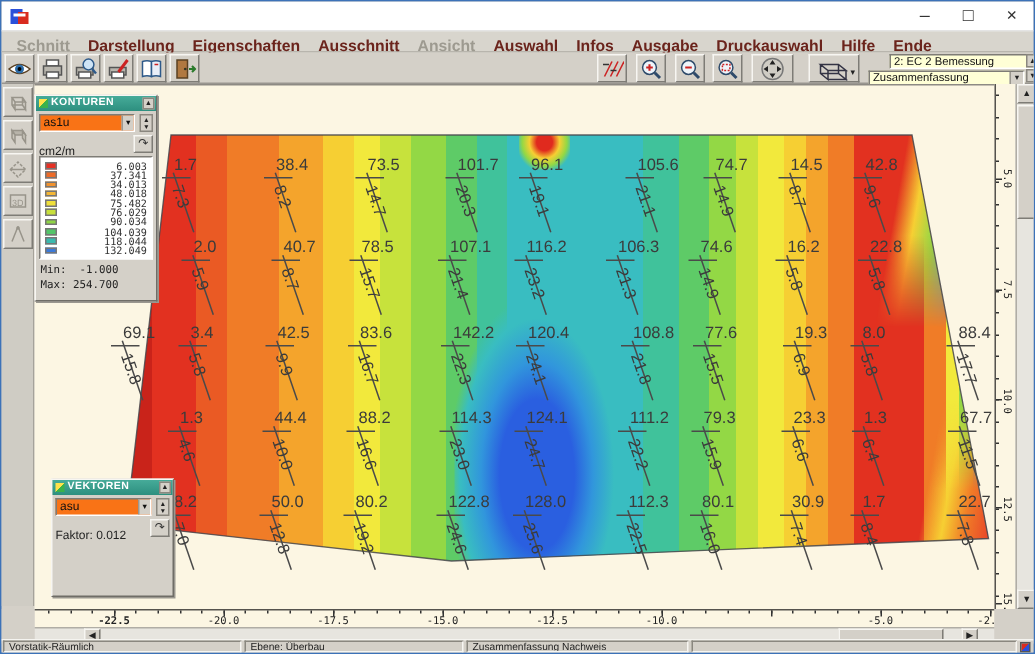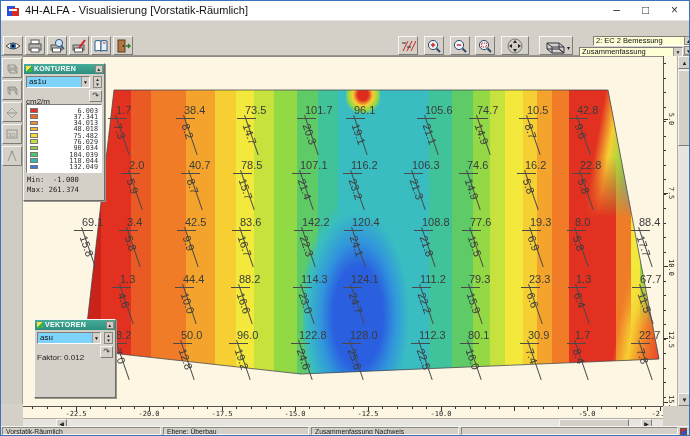--- a/index.html
+++ b/index.html
@@ -57,21 +57,21 @@
   .nl-bar{position:absolute;left:-11px;top:0;width:19px;border-top:1px solid #4a4a4a;}
   .nl-slant{position:absolute;left:-3px;top:-3px;width:42px;border-top:1px solid #4a4a4a;transform:rotate(71deg);transform-origin:0 0;}
   .nl-a{position:absolute;left:-3px;top:-14px;white-space:nowrap;}
   .nl-b{position:absolute;left:4px;top:4px;white-space:nowrap;transform:rotate(71deg);transform-origin:0 0;}
   
   .panel{position:absolute;background:#d4d0c8;border:1px solid;border-color:#f7f6f2 #6f6d67 #6f6d67 #f7f6f2;box-shadow:1px 1px 0 #9a978f;}
   .ptitle{height:10px;background:linear-gradient(#46ab99,#2d8f7f);color:#fff;font-size:7px;font-weight:bold;line-height:10px;padding-left:10px;position:relative;letter-spacing:.3px;}
   .pticon{position:absolute;left:2px;top:2px;width:6px;height:6px;background:linear-gradient(135deg,#ffe24a 50%,#3bb24a 50%);}
   .pbtn{position:absolute;right:1px;top:1px;width:8px;height:8px;background:#d4d0c8;border:1px solid #8a877f;font-size:5px;line-height:7px;text-align:center;color:#222;}
   .prow{position:relative;margin:2px 2px 0 2px;height:12px;}
-  .pcombo{position:absolute;left:0;top:0;height:12px;background:#7dd3fc;border:1px solid;border-color:#7e7c76 #fff #fff #7e7c76;font-size:8px;line-height:10px;padding-left:2px;color:#111;}
+  .pcombo{position:absolute;left:0;top:0;height:12px;background:#f97316;border:1px solid;border-color:#7e7c76 #fff #fff #7e7c76;font-size:8px;line-height:10px;padding-left:2px;color:#111;}
   .pcombo .dd{position:absolute;right:0;top:0;width:8px;height:10px;background:#d4d0c8;border-left:1px solid #9a978f;font-size:5px;line-height:10px;text-align:center;}
   .pspin{position:absolute;right:0;top:0;width:9px;height:12px;background:#d4d0c8;border:1px solid #8a877f;font-size:4.5px;line-height:5px;text-align:center;color:#222;}
   .plabel{font-size:8px;color:#222;line-height:12px;}
   .pactbtn{position:absolute;right:0;top:0;width:13px;height:12px;background:#d4d0c8;border:1px solid;border-color:#f7f6f2 #7e7c76 #7e7c76 #f7f6f2;font-size:8px;line-height:10px;text-align:center;color:#333;}
   .listbox{margin:2px;background:#ffffff;border:1px solid;border-color:#7e7c76 #fff #fff #7e7c76;padding:2px 3px;}
   .lg-row{height:6.3px;position:relative;}
   .sw{position:absolute;left:0;top:1px;width:8px;height:4.6px;border:0.5px solid #777;}
   .lg-val{position:absolute;right:0;top:-0.5px;font-family:"DejaVu Sans Mono",monospace;font-size:6.8px;color:#333;}
   .mm{font-family:"DejaVu Sans Mono",monospace;font-size:7.2px;color:#222;margin:1px 3px 0 3px;white-space:pre;}
   .vline{font-family:"DejaVu Sans Mono",monospace;font-size:7px;color:#222;margin:1px 3px 0 3px;white-space:pre;}
@@ -96,26 +96,26 @@
 <body>
 
 <div class="window">
 
   <div class="titlebar">
     <svg class="appicon" viewBox="0 0 14 14">
       <rect x="1" y="2" width="8" height="10" fill="#2b50d9"></rect>
       <rect x="6" y="4" width="7" height="8" fill="#d92b1f"></rect>
       <rect x="3" y="5" width="8" height="2" fill="#ffffff"></rect>
     </svg>
-    <span class="title">4H-ALFA - Visualisierung [Vorstatik-Räumlich]</span>
     <span class="wbtn" style="right:58px">–</span>
     <span class="wbtn" style="right:29px">□</span>
     <span class="wbtn" style="right:0">×</span>
   </div>
 
+  <div class="menubar"><span class="mi dis">Schnitt</span><span class="mi">Darstellung</span><span class="mi">Eigenschaften</span><span class="mi">Ausschnitt</span><span class="mi dis">Ansicht</span><span class="mi">Auswahl</span><span class="mi">Infos</span><span class="mi">Ausgabe</span><span class="mi">Druckauswahl</span><span class="mi">Hilfe</span><span class="mi">Ende</span></div>
 
   <div class="toolbar">
     <span class="tbtn" style="left:2px">
       <svg viewBox="0 0 16 16" width="16" height="16">
           <path d="M1 8 Q8 2 15 8 Q8 14 1 8Z" fill="#fff" stroke="#5a4022"></path>
           <circle cx="8" cy="8" r="3" fill="#2e6da8"></circle>
           <circle cx="8" cy="8" r="1.3" fill="#000"></circle>
         </svg>
       </span>
     <span class="tbtn" style="left:24px">
@@ -281,21 +281,21 @@
         </div>
         <div class="nl" style="left: 457px; top: 61px;">
           <i class="nl-bar"></i>
           <i class="nl-slant"></i>
           <b class="nl-a">74.7</b>
           <b class="nl-b">14.9</b>
         </div>
         <div class="nl" style="left: 507px; top: 61px;">
           <i class="nl-bar"></i>
           <i class="nl-slant"></i>
-          <b class="nl-a">10.5</b>
+          <b class="nl-a">14.5</b>
           <b class="nl-b">8.7</b>
         </div>
         <div class="nl" style="left: 557px; top: 61px;">
           <i class="nl-bar"></i>
           <i class="nl-slant"></i>
           <b class="nl-a">42.8</b>
           <b class="nl-b">9.6</b>
         </div>
         <div class="nl" style="left: 109px; top: 116px;">
           <i class="nl-bar"></i>
@@ -485,21 +485,21 @@
         </div>
         <div class="nl" style="left: 161px; top: 286px;">
           <i class="nl-bar"></i>
           <i class="nl-slant"></i>
           <b class="nl-a">50.0</b>
           <b class="nl-b">12.8</b>
         </div>
         <div class="nl" style="left: 217px; top: 286px;">
           <i class="nl-bar"></i>
           <i class="nl-slant"></i>
-          <b class="nl-a">96.0</b>
+          <b class="nl-a">80.2</b>
           <b class="nl-b">19.2</b>
         </div>
         <div class="nl" style="left: 279px; top: 286px;">
           <i class="nl-bar"></i>
           <i class="nl-slant"></i>
           <b class="nl-a">122.8</b>
           <b class="nl-b">24.6</b>
         </div>
         <div class="nl" style="left: 330px; top: 286px;">
           <i class="nl-bar"></i>
@@ -590,21 +590,21 @@
         <div class="lg-row">
           <span class="sw" style="background:#3ab9ae"></span>
           <span class="lg-val">118.044</span>
         </div>
         <div class="lg-row">
           <span class="sw" style="background:#3b7ad9"></span>
           <span class="lg-val">132.049</span>
         </div>
       </div>
     <div class="mm">Min:  -1.000</div>
-    <div class="mm">Max: 261.374</div>
+    <div class="mm">Max: 254.700</div>
   </div>
 
   <div class="panel" style="left:33px;top:318px;width:82px;height:79px">
     <div class="ptitle">
       <span class="pticon"></span>
       <span>VEKTOREN</span>
       <span class="pbtn">▴</span>
     </div>
     <div class="prow">
       <span class="pcombo" style="width:64px"><span>asu</span><span class="dd">▼</span></span>
@@ -655,21 +655,21 @@
       <span class="rb-tick" style="left: 520px; height: 2px;"></span>
       <span class="rb-tick" style="left: 534.6px; height: 2px;"></span>
       <span class="rb-tick" style="left: 549.2px; height: 2px;"></span>
       <span class="rb-tick" style="left: 563.8px; height: 2px;"></span>
       <span class="rb-tick" style="left: 578.4px; height: 2px;"></span>
       <span class="rb-tick" style="left: 593px; height: 2px;"></span>
       <span class="rb-tick" style="left: 607.6px; height: 2px;"></span>
       <span class="rb-tick" style="left: 622.2px; height: 2px;"></span>
       <span class="rb-tick" style="left: 636.8px; height: 2px;"></span>
       <span class="rb-tick" style="left: 53px; height: 4px;"></span>
-      <span class="rb-lab" style="left: 53px;">-22.5</span>
+      <span class="rb-lab" style="left: 53px; font-weight: bold;">-22.5</span>
       <span class="rb-tick" style="left: 126px; height: 4px;"></span>
       <span class="rb-lab" style="left: 126px;">-20.0</span>
       <span class="rb-tick" style="left: 199px; height: 4px;"></span>
       <span class="rb-lab" style="left: 199px;">-17.5</span>
       <span class="rb-tick" style="left: 272px; height: 4px;"></span>
       <span class="rb-lab" style="left: 272px;">-15.0</span>
       <span class="rb-tick" style="left: 345px; height: 4px;"></span>
       <span class="rb-lab" style="left: 345px;">-12.5</span>
       <span class="rb-tick" style="left: 418px; height: 4px;"></span>
       <span class="rb-lab" style="left: 418px;">-10.0</span>

